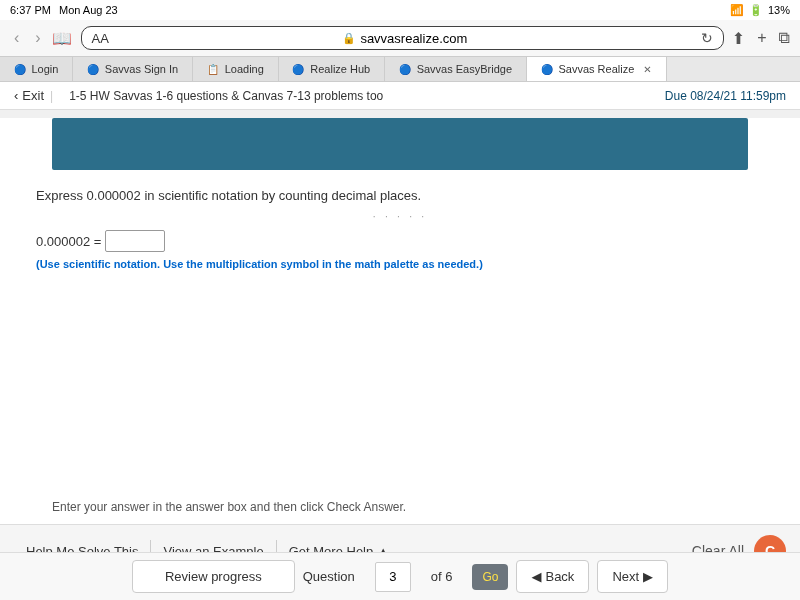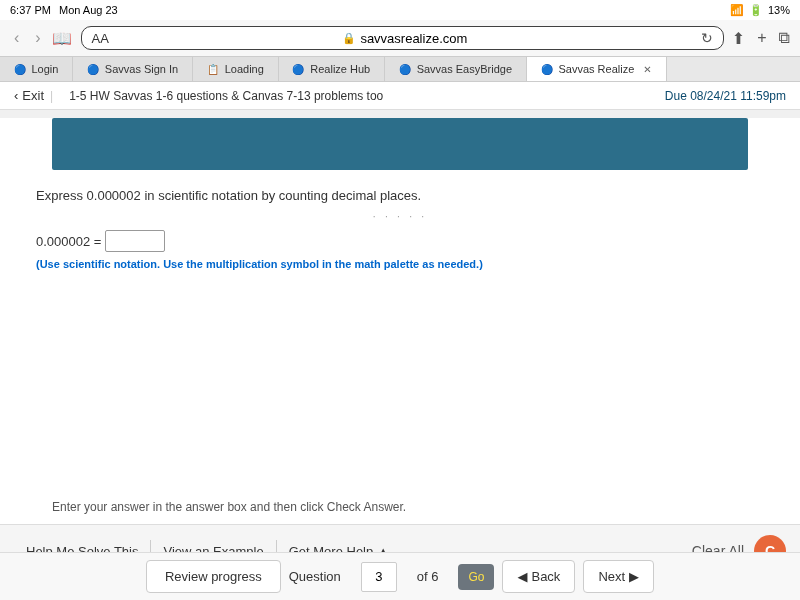--- a/index.html
+++ b/index.html
@@ -227,21 +227,21 @@
       position: absolute;
       bottom: 0;
       left: 0;
       right: 0;
       height: 48px;
     }
     .review-progress-btn {
       background: white;
       border: 1px solid #ccc;
       border-radius: 4px;
-      padding: 8px 18px;
+      padding: 8px 32px;
       font-size: 13px;
       cursor: pointer;
       color: #333;
     }
     .question-nav {
       display: flex;
       align-items: center;
       gap: 20px;
       font-size: 13px;
       color: #333;

